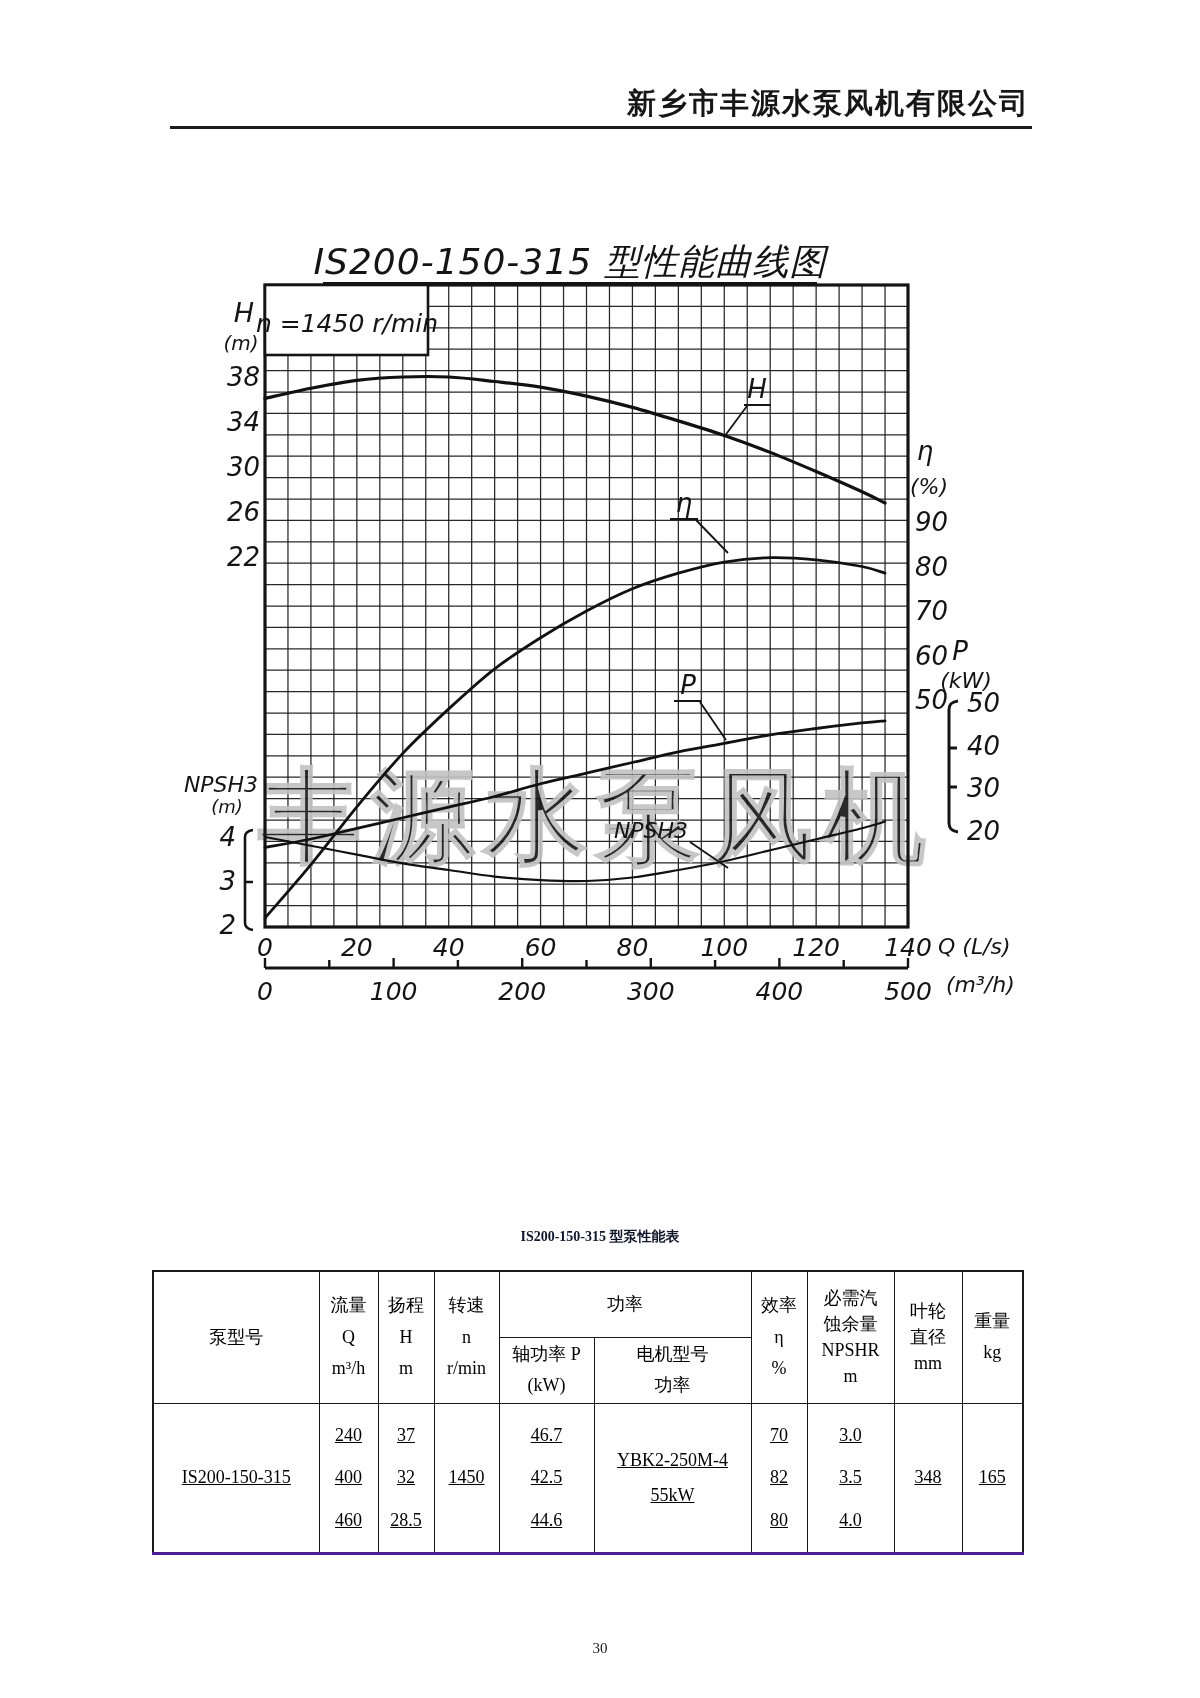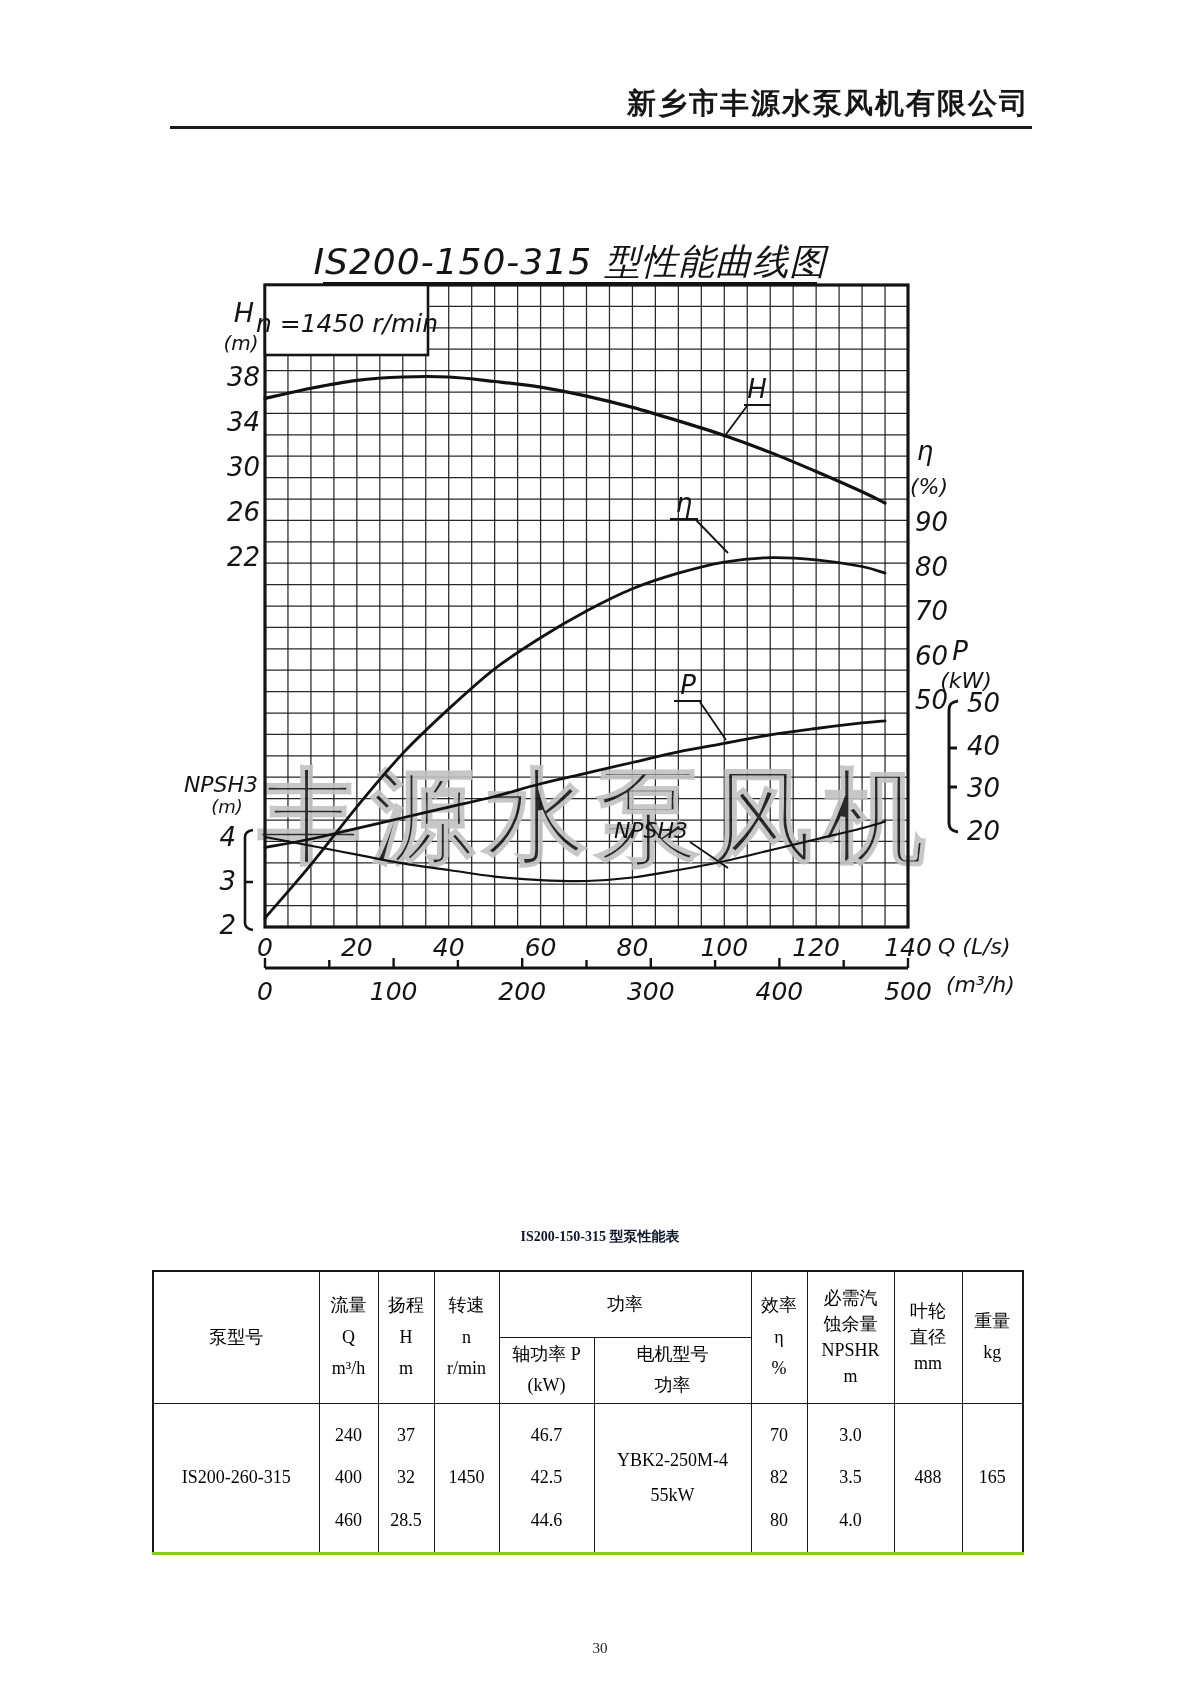--- a/index.html
+++ b/index.html
@@ -12,21 +12,21 @@
   .chart-wrap{position:absolute;left:180px;top:230px;width:860px;height:790px;text-align:right;}
   svg text{fill:#141414;}
   .hw{font-family:"DejaVu Sans",sans-serif;font-style:italic;}
   .tbl-title{position:absolute;left:0;top:1228px;width:1200px;text-align:center;
              font-weight:700;font-size:14px;color:#0f172a;}
   table.spec{position:absolute;left:152px;top:1270px;width:870px;border-collapse:collapse;
              table-layout:fixed;font-size:18px;color:#000;}
   table.spec td{border:1.5px solid #191919;text-align:center;vertical-align:middle;
                 padding:0 2px;}
   table.spec{border:2px solid #191919;}
-  tr.bottomrow td{border-bottom:3px solid #84cc16;}
+  tr.bottomrow td{border-bottom:3px solid #4c1d95;text-decoration:underline;}
   .prelines{white-space:pre-line;line-height:1.75;}
   .data-lines{white-space:pre-line;line-height:2.35;}
   .motor-lines{white-space:pre-line;line-height:1.9;margin-left:30px;}
   .page-num{position:absolute;left:0;top:1640px;width:1200px;text-align:center;
             font-size:15px;color:#222;}
 </style>
 </head>
 <body>
 
 <div class="page">
@@ -238,39 +238,39 @@
       <td rowspan="2" class="prelines">重量
 kg</td>
     </tr>
     <tr style="height:66px">
       <td class="prelines">轴功率 P
 (kW)</td>
       <td class="prelines">电机型号
 功率</td>
     </tr>
     <tr class="bottomrow" style="height:150px">
-      <td>IS200-260-315</td>
+      <td>IS200-150-315</td>
       <td class="data-lines">240
 400
 460</td>
       <td class="data-lines">37
 32
 28.5</td>
       <td>1450</td>
       <td class="data-lines">46.7
 42.5
 44.6</td>
       <td class="motor-lines">YBK2-250M-4
 55kW</td>
       <td class="data-lines">70
 82
 80</td>
       <td class="data-lines">3.0
 3.5
 4.0</td>
-      <td>488</td>
+      <td>348</td>
       <td>165</td>
     </tr>
   </tbody>
     </table>
 
   <div class="page-num">30</div>
 </div>
 
 </body></html>

